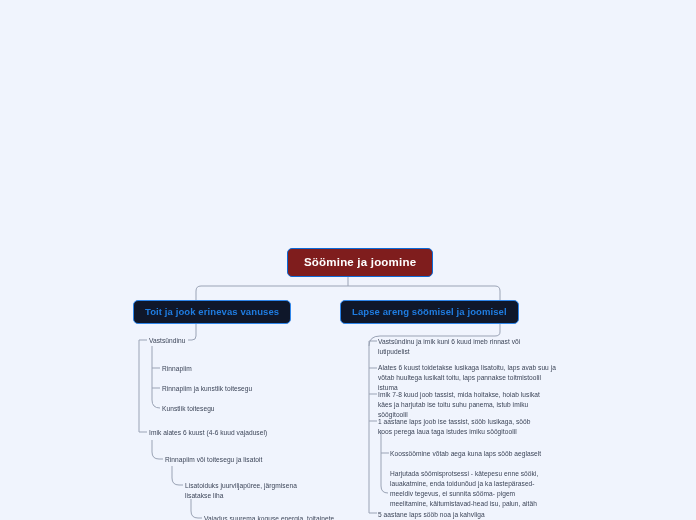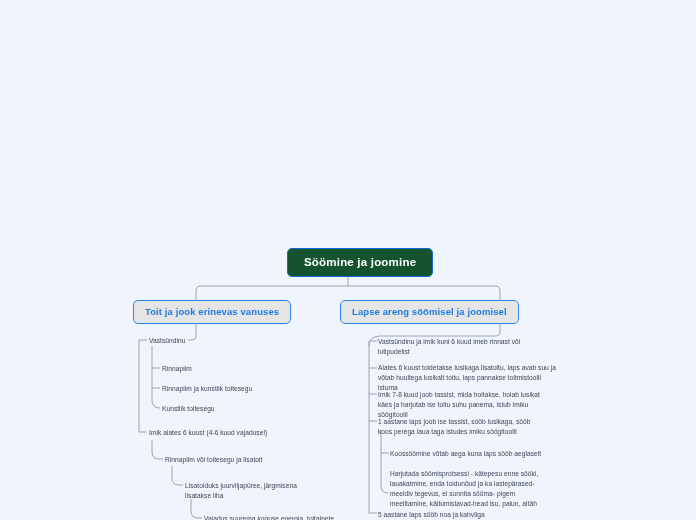--- a/index.html
+++ b/index.html
@@ -35,36 +35,36 @@
     stroke: #9aa3b5;
     stroke-width: 1;
   }
 
   
   .root-node {
     position: absolute;
     left: 287px;
     top: 248px;
     padding: 7px 16px 8px;
-    background: #14532d;
+    background: #7f1d1d;
     border: 1px solid #0d6ad6;
     border-radius: 5px;
     color: #ffffff;
     font-size: 11.5px;
     font-weight: bold;
     letter-spacing: .2px;
     white-space: nowrap;
     box-sizing: border-box;
   }
 
   
   .branch-node {
     position: absolute;
     padding: 5px 11px 6px;
-    background: #e5e5e5;
+    background: #0f172a;
     border: 1px solid #2f86ea;
     border-radius: 5px;
     color: #1f7ce0;
     font-size: 9.5px;
     font-weight: bold;
     letter-spacing: .1px;
     white-space: nowrap;
     box-sizing: border-box;
   }
   .branch-left  { left: 133px; top: 300px; }

